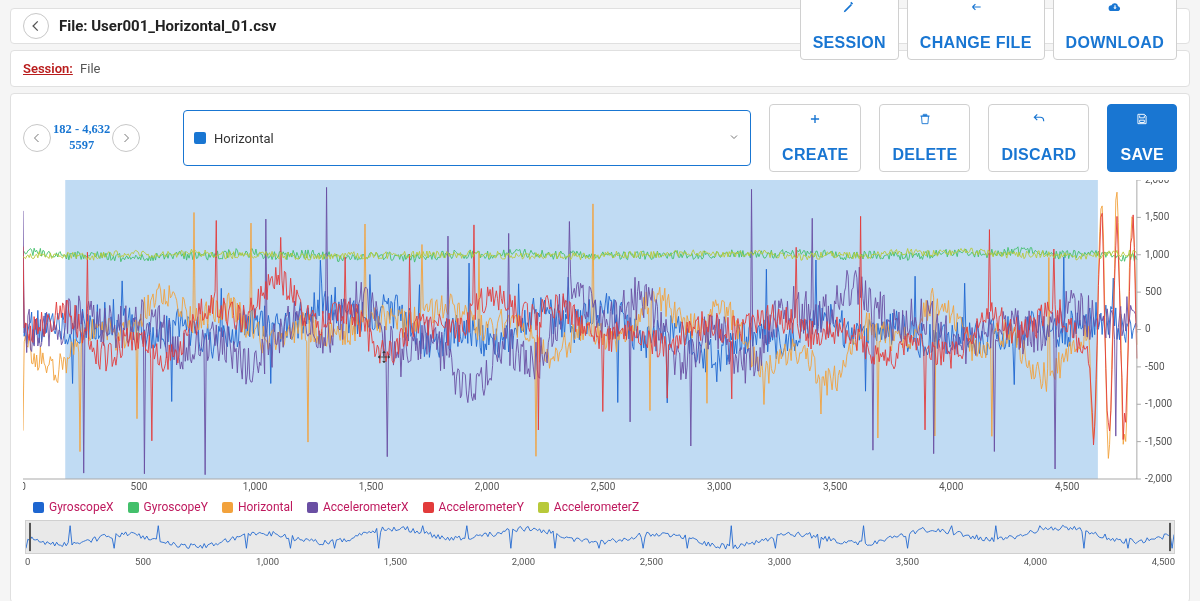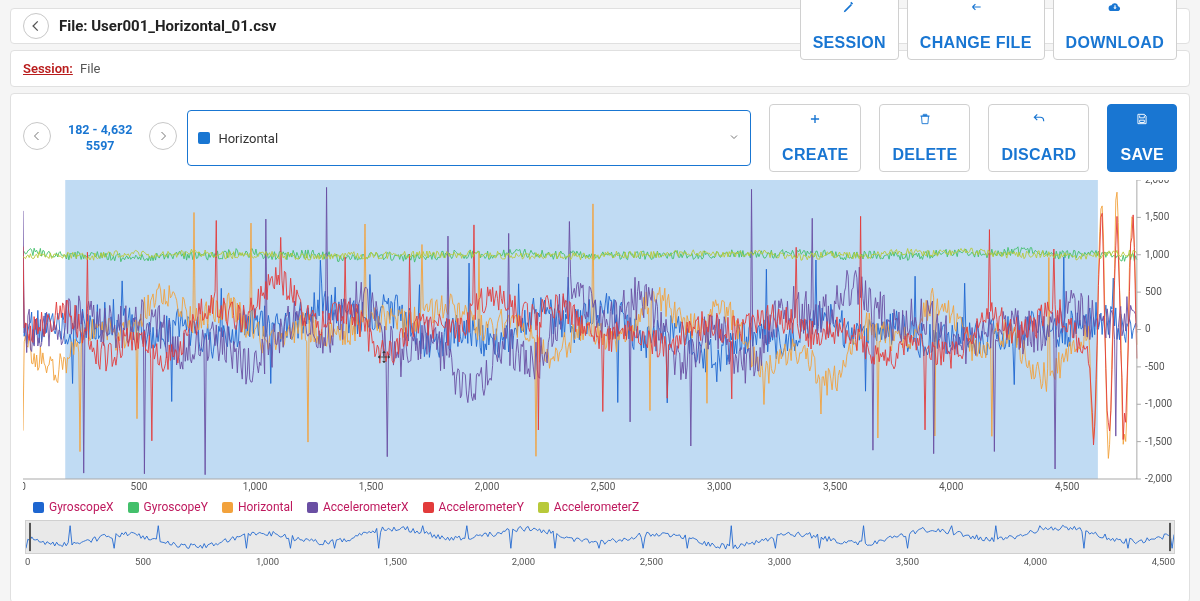--- a/index.html
+++ b/index.html
@@ -61,21 +61,21 @@
   border: 1px solid #e0e0e0;
   border-radius: 4px;
   padding: 10px 12px 8px 12px;
   height: 510px;
   position: relative;
 }
 .toolbar {
   display: flex; align-items: center; gap: 10px;
   margin-bottom: 8px;
 }
-.nav-group { display: flex; gap: 15px; min-width: 150px; }
+.nav-group { display: flex; align-items: center; gap: 0; min-width: 150px; font-family: Liberation Serif, serif; }
 .nav-btn {
   width: 28px; height: 28px; border: 1px solid #c8c8c8; border-radius: 50%;
   display: flex; align-items: center; justify-content: center;
   cursor: pointer; color: #777; background: #fff;
 }
 .range-text { text-align: center; font-size: 12.5px; font-weight: 700; color: #1976d2; line-height: 1.25; padding: 0 2px; }
 .segment-select {
   flex: 1;
   border: 1.5px solid #1976d2;
   border-radius: 4px;

